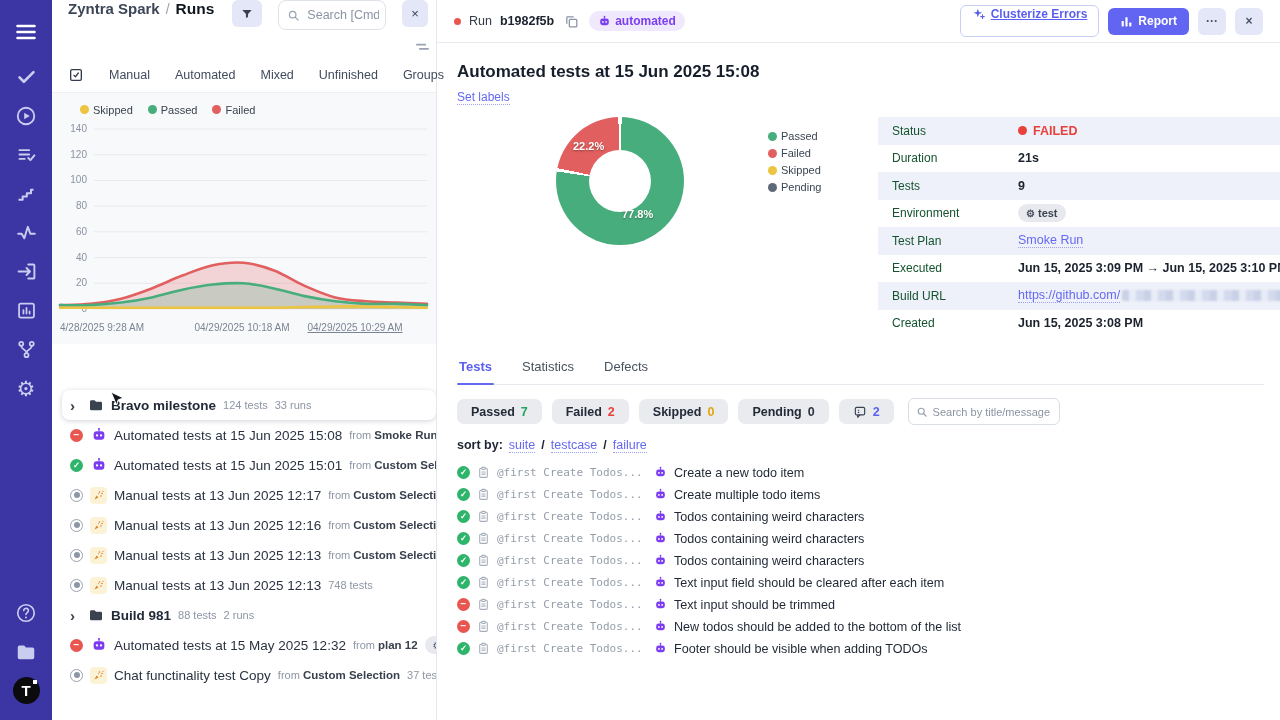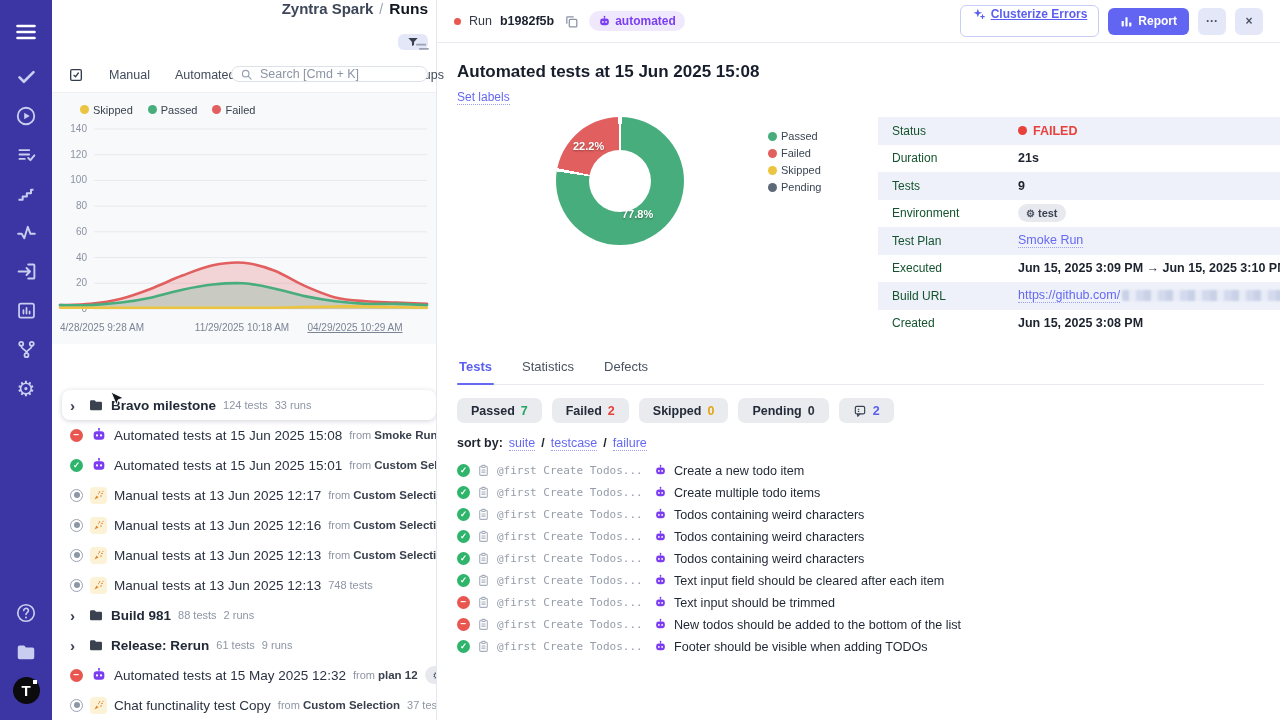--- a/index.html
+++ b/index.html
@@ -9,21 +9,21 @@
   .rail{width:52px;background:#3c35a4;display:flex;flex-direction:column;align-items:center;padding:12px 0 10px;box-sizing:border-box;flex-shrink:0;}
   .rail-btn{width:40px;height:39px;display:flex;align-items:center;justify-content:center;color:#c9cdf0;cursor:pointer;}
   .rail-btn.menu{color:#fff;margin-bottom:6px;}
   .rail-btn svg{display:block;}
   .rail-btn.help{margin-top:auto;}
   .gear-glyph{font-size:21px;line-height:1;color:#c9cdf0;}
   .logo-circle{width:27px;height:27px;border-radius:50%;background:#0b0b0e;color:#fff;display:flex;align-items:center;justify-content:center;font-weight:800;font-size:15px;position:relative;}
   .logo-circle::after{content:"";position:absolute;right:3px;top:3px;width:4px;height:4px;background:#fff;}
   
   .left-panel{width:385px;background:#fff;border-right:1px solid #e4e7ed;display:flex;flex-direction:column;position:relative;box-sizing:border-box;flex-shrink:0;}
-  .lp-header{height:58px;display:flex;align-items:flex-end;padding:0 8px 0 16px;gap:16px;box-sizing:border-box;flex-direction:column;}
+  .lp-header{height:58px;display:flex;align-items:flex-start;padding:0 8px 0 16px;gap:16px;box-sizing:border-box;}
   .breadcrumb{display:flex;align-items:baseline;gap:6px;white-space:nowrap;}
   .bc-project{font-size:15px;font-weight:700;color:#3d4658;}
   .bc-sep{color:#9aa2b1;font-size:14px;}
   .bc-current{font-size:15.5px;font-weight:800;color:#10161f;}
   .icon-btn{background:#e3e7f8;border:none;border-radius:6px;display:flex;align-items:center;justify-content:center;cursor:pointer;color:#39414f;}
   .filter-btn{width:30px;height:27px;margin-left:2px;}
   .lp-search{flex:1;height:28px;border:1px solid #dde1e8;border-radius:8px;position:relative;display:flex;align-items:center;background:#fff;min-width:0;}
   .lp-search svg{position:absolute;left:8px;}
   .lp-search input{border:none;outline:none;background:transparent;font-size:12.5px;color:#39414f;padding:0 6px 0 28px;width:100%;font-family:"Liberation Sans",sans-serif;}
   .lp-search input::placeholder{color:#8b94a4;}
@@ -297,21 +297,21 @@
           <text x="29" y="15" text-anchor="end" font-size="10" fill="#8a93a2" font-family="Liberation Sans, sans-serif">140</text>
           <path d="M2,188.14285714285714C7.097222222222221,187.92857142857142,22.388888888888886,187.92857142857144,32.58333333333333,186.85714285714286C42.77777777777777,185.78571428571428,52.97222222222222,184.28571428571428,63.166666666666664,181.71428571428572C73.36111111111111,179.14285714285717,83.55555555555556,175.2857142857143,93.75,171.42857142857144C103.94444444444444,167.57142857142858,114.13888888888889,162.42857142857142,124.33333333333333,158.57142857142856C134.52777777777777,154.7142857142857,144.7222222222222,150.42857142857142,154.91666666666666,148.28571428571428C165.11111111111111,146.14285714285714,175.30555555555554,144.85714285714286,185.5,145.71428571428572C195.69444444444446,146.57142857142858,205.8888888888889,149.57142857142858,216.08333333333334,153.42857142857144C226.27777777777777,157.2857142857143,236.47222222222223,164.35714285714286,246.66666666666666,168.85714285714286C256.8611111111111,173.35714285714286,267.05555555555554,177.8571428571429,277.25,180.42857142857144C287.44444444444446,183,297.63888888888886,183.42857142857142,307.8333333333333,184.28571428571428C318.02777777777777,185.14285714285714,328.22222222222223,185.14285714285717,338.4166666666667,185.57142857142858C348.61111111111114,186,363.90277777777777,186.64285714285714,369,186.85714285714286L369,192L2,192Z" fill="#e15f5f" fill-opacity="0.24" stroke="none"></path>
           <path d="M2,188.14285714285714C7.097222222222221,188.14285714285714,22.388888888888886,188.57142857142856,32.58333333333333,188.14285714285714C42.77777777777777,187.71428571428572,52.97222222222222,186.85714285714286,63.166666666666664,185.57142857142858C73.36111111111111,184.2857142857143,83.55555555555556,182.57142857142858,93.75,180.42857142857144C103.94444444444444,178.2857142857143,114.13888888888889,174.85714285714286,124.33333333333333,172.71428571428572C134.52777777777777,170.57142857142858,144.7222222222222,168.64285714285717,154.91666666666666,167.57142857142858C165.11111111111111,166.5,175.30555555555554,165.64285714285714,185.5,166.28571428571428C195.69444444444446,166.92857142857142,205.8888888888889,169.2857142857143,216.08333333333334,171.42857142857144C226.27777777777777,173.57142857142858,236.47222222222223,177,246.66666666666666,179.14285714285714C256.8611111111111,181.28571428571428,267.05555555555554,183,277.25,184.28571428571428C287.44444444444446,185.57142857142856,297.63888888888886,186.42857142857144,307.8333333333333,186.85714285714286C318.02777777777777,187.28571428571428,328.22222222222223,186.64285714285714,338.4166666666667,186.85714285714286C348.61111111111114,187.07142857142858,363.90277777777777,187.92857142857142,369,188.14285714285714L369,192L2,192Z" fill="#47ad7c" fill-opacity="0.24" stroke="none"></path>
           <path d="M2,190.71428571428572C7.097222222222221,190.71428571428572,22.388888888888886,190.71428571428572,32.58333333333333,190.71428571428572C42.77777777777777,190.71428571428572,52.97222222222222,190.71428571428572,63.166666666666664,190.71428571428572C73.36111111111111,190.71428571428572,83.55555555555556,190.71428571428572,93.75,190.71428571428572C103.94444444444444,190.71428571428572,114.13888888888889,190.71428571428572,124.33333333333333,190.71428571428572C134.52777777777777,190.71428571428572,144.7222222222222,190.71428571428572,154.91666666666666,190.71428571428572C165.11111111111111,190.71428571428572,175.30555555555554,190.71428571428572,185.5,190.71428571428572C195.69444444444446,190.71428571428572,205.8888888888889,190.82142857142858,216.08333333333334,190.71428571428572C226.27777777777777,190.60714285714286,236.47222222222223,190.2857142857143,246.66666666666666,190.07142857142858C256.8611111111111,189.85714285714286,267.05555555555554,189.53571428571428,277.25,189.42857142857142C287.44444444444446,189.32142857142856,297.63888888888886,189.32142857142856,307.8333333333333,189.42857142857142C318.02777777777777,189.53571428571428,328.22222222222223,189.85714285714286,338.4166666666667,190.07142857142858C348.61111111111114,190.2857142857143,363.90277777777777,190.60714285714286,369,190.71428571428572L369,192L2,192Z" fill="#ecc440" fill-opacity="0.24" stroke="none"></path>
           <path d="M2,188.14285714285714C7.097222222222221,187.92857142857142,22.388888888888886,187.92857142857144,32.58333333333333,186.85714285714286C42.77777777777777,185.78571428571428,52.97222222222222,184.28571428571428,63.166666666666664,181.71428571428572C73.36111111111111,179.14285714285717,83.55555555555556,175.2857142857143,93.75,171.42857142857144C103.94444444444444,167.57142857142858,114.13888888888889,162.42857142857142,124.33333333333333,158.57142857142856C134.52777777777777,154.7142857142857,144.7222222222222,150.42857142857142,154.91666666666666,148.28571428571428C165.11111111111111,146.14285714285714,175.30555555555554,144.85714285714286,185.5,145.71428571428572C195.69444444444446,146.57142857142858,205.8888888888889,149.57142857142858,216.08333333333334,153.42857142857144C226.27777777777777,157.2857142857143,236.47222222222223,164.35714285714286,246.66666666666666,168.85714285714286C256.8611111111111,173.35714285714286,267.05555555555554,177.8571428571429,277.25,180.42857142857144C287.44444444444446,183,297.63888888888886,183.42857142857142,307.8333333333333,184.28571428571428C318.02777777777777,185.14285714285714,328.22222222222223,185.14285714285717,338.4166666666667,185.57142857142858C348.61111111111114,186,363.90277777777777,186.64285714285714,369,186.85714285714286" fill="none" stroke="#e15f5f" stroke-width="2.6" stroke-linecap="round"></path>
           <path d="M2,188.14285714285714C7.097222222222221,188.14285714285714,22.388888888888886,188.57142857142856,32.58333333333333,188.14285714285714C42.77777777777777,187.71428571428572,52.97222222222222,186.85714285714286,63.166666666666664,185.57142857142858C73.36111111111111,184.2857142857143,83.55555555555556,182.57142857142858,93.75,180.42857142857144C103.94444444444444,178.2857142857143,114.13888888888889,174.85714285714286,124.33333333333333,172.71428571428572C134.52777777777777,170.57142857142858,144.7222222222222,168.64285714285717,154.91666666666666,167.57142857142858C165.11111111111111,166.5,175.30555555555554,165.64285714285714,185.5,166.28571428571428C195.69444444444446,166.92857142857142,205.8888888888889,169.2857142857143,216.08333333333334,171.42857142857144C226.27777777777777,173.57142857142858,236.47222222222223,177,246.66666666666666,179.14285714285714C256.8611111111111,181.28571428571428,267.05555555555554,183,277.25,184.28571428571428C287.44444444444446,185.57142857142856,297.63888888888886,186.42857142857144,307.8333333333333,186.85714285714286C318.02777777777777,187.28571428571428,328.22222222222223,186.64285714285714,338.4166666666667,186.85714285714286C348.61111111111114,187.07142857142858,363.90277777777777,187.92857142857142,369,188.14285714285714" fill="none" stroke="#47ad7c" stroke-width="2.6" stroke-linecap="round"></path>
           <path d="M2,190.71428571428572C7.097222222222221,190.71428571428572,22.388888888888886,190.71428571428572,32.58333333333333,190.71428571428572C42.77777777777777,190.71428571428572,52.97222222222222,190.71428571428572,63.166666666666664,190.71428571428572C73.36111111111111,190.71428571428572,83.55555555555556,190.71428571428572,93.75,190.71428571428572C103.94444444444444,190.71428571428572,114.13888888888889,190.71428571428572,124.33333333333333,190.71428571428572C134.52777777777777,190.71428571428572,144.7222222222222,190.71428571428572,154.91666666666666,190.71428571428572C165.11111111111111,190.71428571428572,175.30555555555554,190.71428571428572,185.5,190.71428571428572C195.69444444444446,190.71428571428572,205.8888888888889,190.82142857142858,216.08333333333334,190.71428571428572C226.27777777777777,190.60714285714286,236.47222222222223,190.2857142857143,246.66666666666666,190.07142857142858C256.8611111111111,189.85714285714286,267.05555555555554,189.53571428571428,277.25,189.42857142857142C287.44444444444446,189.32142857142856,297.63888888888886,189.32142857142856,307.8333333333333,189.42857142857142C318.02777777777777,189.53571428571428,328.22222222222223,189.85714285714286,338.4166666666667,190.07142857142858C348.61111111111114,190.2857142857143,363.90277777777777,190.60714285714286,369,190.71428571428572" fill="none" stroke="#ecc440" stroke-width="2.6" stroke-linecap="round"></path>
         </svg>
       <div class="x-labels">
         <span class="xl-0">4/28/2025 9:28 AM</span>
-        <span class="xl-1">11/29/2025 10:18 AM</span>
+        <span class="xl-1">04/29/2025 10:18 AM</span>
         <span class="xl-2">04/29/2025 10:29 AM</span>
       </div>
     </div>
 
     <div class="run-list">
       <div class="run-row v-folder v-card">
           <span class="chev"></span>
 
           <span class="kicon k-folder">
             <svg width="16" height="16" viewBox="0 0 24 24" fill="#39424e">
@@ -451,34 +451,20 @@
           <span class="kicon k-folder">
             <svg width="16" height="16" viewBox="0 0 24 24" fill="#39424e">
               <path d="M3 7a2 2 0 012-2h5l2 2h7a2 2 0 012 2v9a2 2 0 01-2 2H5a2 2 0 01-2-2z"></path>
             </svg>
           </span>
 
           <span class="title">Build 981</span>
 
           <span class="meta">88 tests</span>
           <span class="meta">2 runs</span>
-        </div>
-        <div class="run-row v-folder">
-          <span class="chev"></span>
-
-          <span class="kicon k-folder">
-            <svg width="16" height="16" viewBox="0 0 24 24" fill="#39424e">
-              <path d="M3 7a2 2 0 012-2h5l2 2h7a2 2 0 012 2v9a2 2 0 01-2 2H5a2 2 0 01-2-2z"></path>
-            </svg>
-          </span>
-
-          <span class="title">Release: Rerun</span>
-
-          <span class="meta">61 tests</span>
-          <span class="meta">9 runs</span>
         </div>
         <div class="run-row v-run v-failed v-automated">
 
           <span class="st"></span>
 
           <span class="kicon k-auto">
             <svg width="16" height="16" viewBox="0 0 24 24">
               <g fill="#7b3bf0">
                 <circle cx="12" cy="3" r="1.6"></circle>
                 <rect x="11.2" y="4" width="1.6" height="3"></rect>
@@ -674,20 +660,27 @@
             <b class="cnt v-dark">0</b>
           </button>
         <button class="chip comment">
             <svg width="14" height="14" viewBox="0 0 24 24" fill="none" stroke="#39424f" stroke-width="2">
               <rect x="4" y="4" width="16" height="13" rx="2.5"></rect>
               <path d="M8 17v4l4-4" stroke-linejoin="round"></path>
               <path d="M9 9h1M9 12.5h1" stroke-linecap="round"></path>
             </svg>
             <b class="cnt">2</b>
           </button>
+        <div class="tests-search">
+          <svg width="12" height="12" viewBox="0 0 24 24" fill="none" stroke="#98a1b1" stroke-width="2.2" stroke-linecap="round">
+              <circle cx="10.5" cy="10.5" r="6"></circle>
+              <path d="M15.5 15.5L20.5 20.5"></path>
+            </svg>
+          <input type="text" placeholder="Search by title/message" style="">
+        </div>
       </div>
 
       <div class="sortby">
         <span class="sort-label">sort by:</span>
         <span class="sort-item">
             <a class="sort-link">suite</a>
             <span class="sort-sep">/</span>
           </span>
           <span class="sort-item">
             <a class="sort-link">testcase</a>

